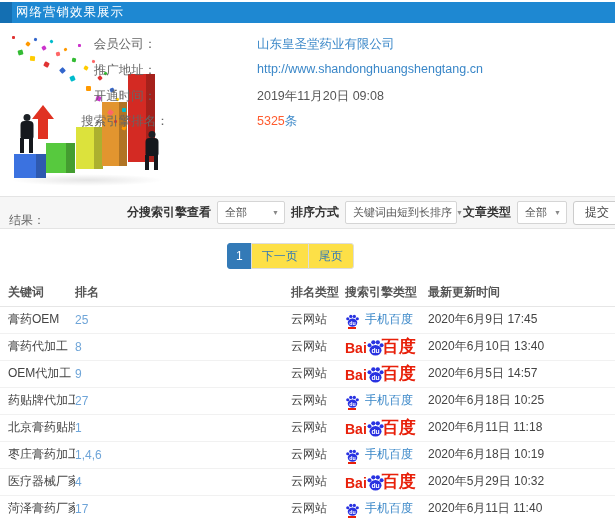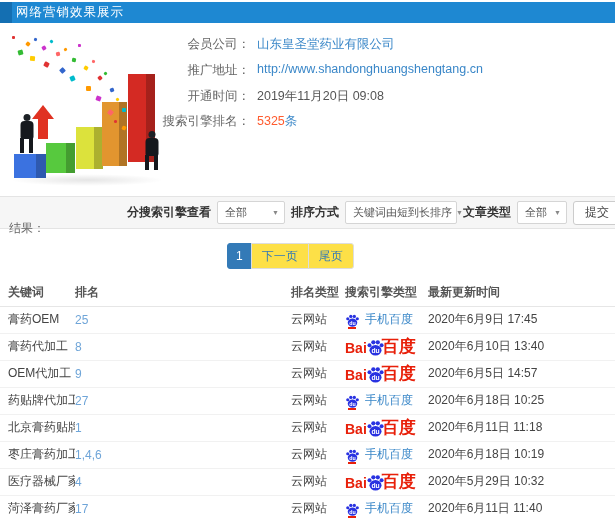--- a/index.html
+++ b/index.html
@@ -10,21 +10,21 @@
   
   .topbar { position:absolute; top:2px; left:0; width:615px; height:21px;
     background:var(--c-bar,#1e88d2); }
   .topbar-accent { position:absolute; left:0; top:0; width:12px; height:21px;
     background:var(--c-bar-accent,#146fb2); }
   .topbar-title { position:absolute; left:16px; top:0; line-height:21px;
     color:#fff; font-size:12.5px; letter-spacing:1px; }
 
   
   .info-row { position:absolute; left:0; width:560px; height:17px; font-size:12.5px; }
-  .info-label { position:absolute; left:0; width:250px; text-align:right; color:#666; }
+  .info-label { position:absolute; left:0; width:250px; text-align:center; color:#666; }
   .info-value { position:absolute; left:257px; color:#555; white-space:nowrap; }
   .info-value a { color:var(--c-link,#3579bd); text-decoration:none; }
   .v-orange { color:var(--c-orange,#ff5b2e); }
   .v-blue   { color:var(--c-link,#3a87c8); }
 
   
   .illus { position:absolute; left:4px; top:32px; width:178px; height:154px; }
   .illus .shadow { position:absolute; left:6px; right:18px; bottom:0; height:12px;
     background:radial-gradient(ellipse at center, rgba(0,0,0,.10), rgba(0,0,0,0) 70%); }
   .bar3d { position:absolute; }
@@ -41,21 +41,21 @@
     width:7px; height:7px; border-radius:50%; background:#1d2126; }
   .person .body { position:absolute; left:50%; transform:translateX(-50%); top:7px;
     width:13px; height:18px; border-radius:4px 4px 2px 2px; background:#15181d; }
   .person .legL,.person .legR { position:absolute; top:24px; width:4px; height:15px; background:#15181d; }
   .person .legL { left:3px; } .person .legR { right:3px; }
   .confetti-dot { position:absolute; border-radius:1px; }
 
   
   .filterbar { position:absolute; top:196px; left:0; width:615px; height:33px;
     background:#f6f6f6; border-top:1px solid #e4e4e4; border-bottom:1px solid #e4e4e4; }
-  .result-label { position:absolute; left:9px; top:16px; line-height:31px; font-size:12px; color:#666; }
+  .result-label { position:absolute; left:9px; top:8px; line-height:31px; font-size:12px; color:#666; }
   .filter-controls { position:absolute; right:-6px; top:0; height:31px;
     display:flex; align-items:center; gap:6px; white-space:nowrap; }
   .f-label { font-size:12px; font-weight:bold; color:#333; }
   .select { display:inline-flex; align-items:center; justify-content:space-between;
     height:23px; background:#fff; border:1px solid #d5d5d5; border-radius:2px;
     padding:0 5px 0 7px; font-size:11px; color:#555; cursor:pointer; }
   .select .caret { font-style:normal; font-size:7px; color:#888; margin-left:4px; }
   .sel-engine { width:68px; } .sel-sort { width:112px; } .sel-article { width:50px; }
   .btn-submit { height:24px; padding:0 11px; background:#fff; border:1px solid #ccc;
     border-radius:3px; font-size:12px; color:#444; cursor:pointer; }

